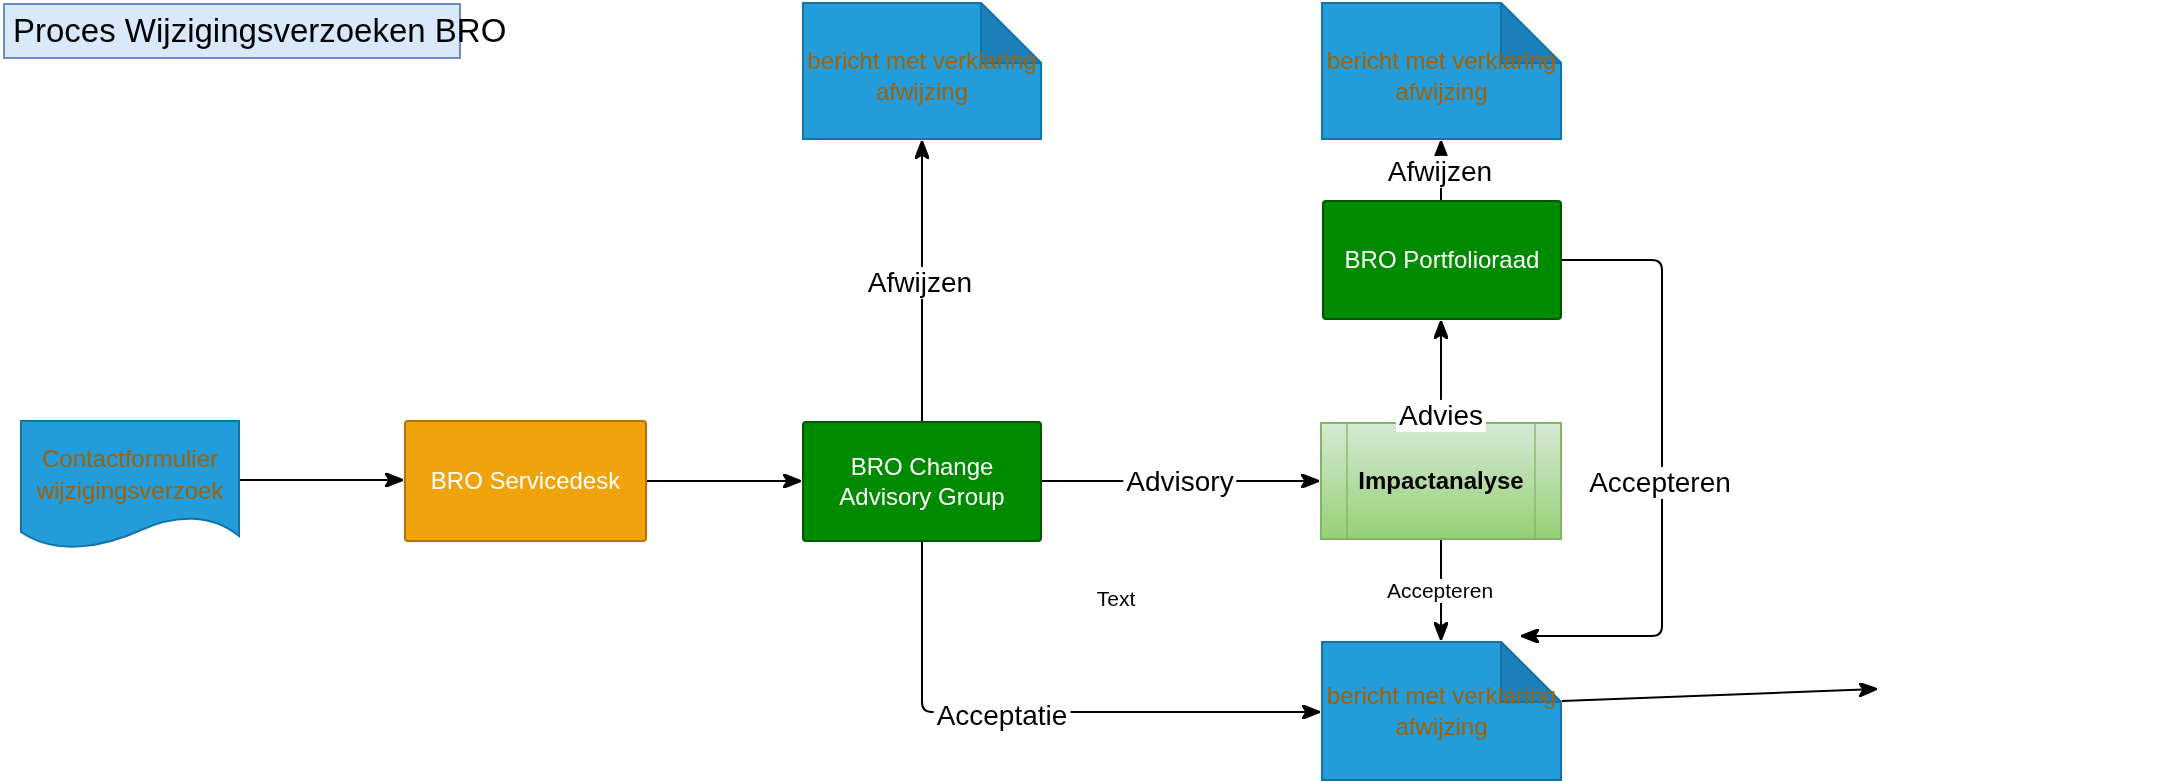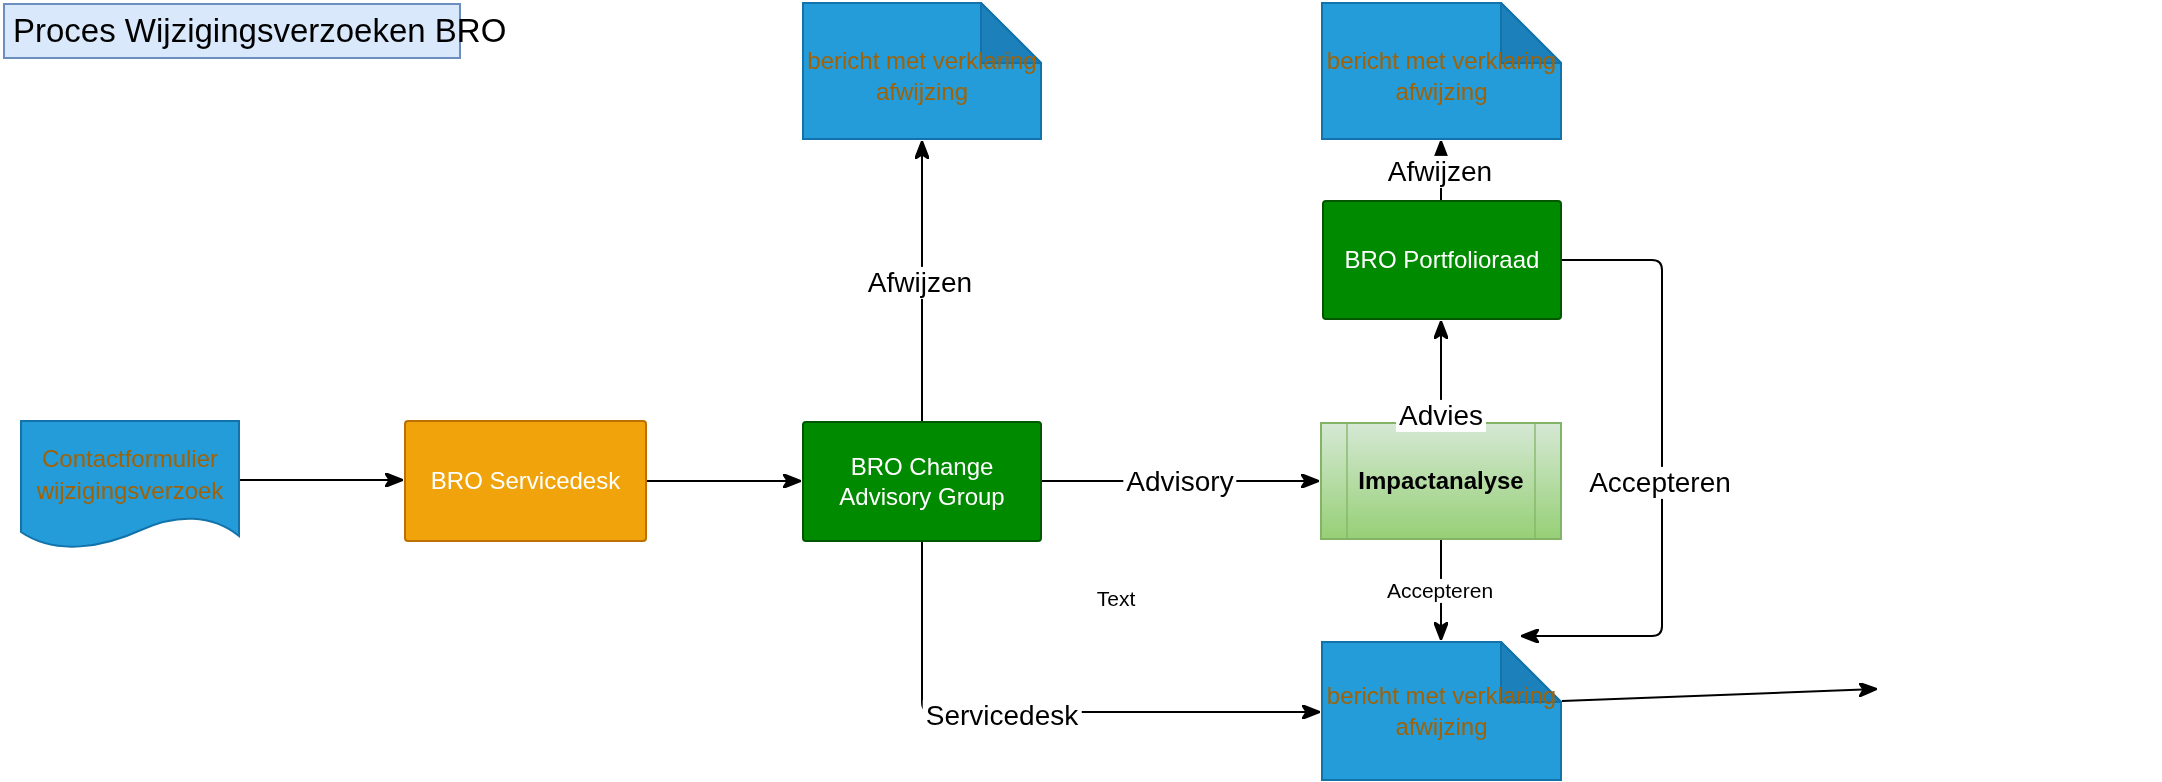--- a/index.html
+++ b/index.html
@@ -119,16 +119,16 @@
     <div class="lbl">bericht met verklaring afwijzing</div>
   </div>
 
 
   <div class="abs elabel" style="left:920px;top:283px;">Afwijzen</div>
   <div class="abs elabel" style="left:1180px;top:482px;">Advisory</div>
   <div class="abs elabel" style="left:1441px;top:372px;margin-top:44px;">Advies</div>
   <div class="abs elabel" style="left:1440px;top:172px;">Afwijzen</div>
   <div class="abs elabel" style="left:1660px;top:483px;">Accepteren</div>
   <div class="abs elabel small" style="left:1440px;top:591px;">Accepteren</div>
-  <div class="abs elabel" style="left:1002px;top:716px;">Servicedesk</div>
+  <div class="abs elabel" style="left:1002px;top:716px;">Acceptatie</div>
   <div class="abs elabel small" style="left:1101px;top:599px;margin-left:15px;">Text</div>
 
 </div>
 
 </body></html>

